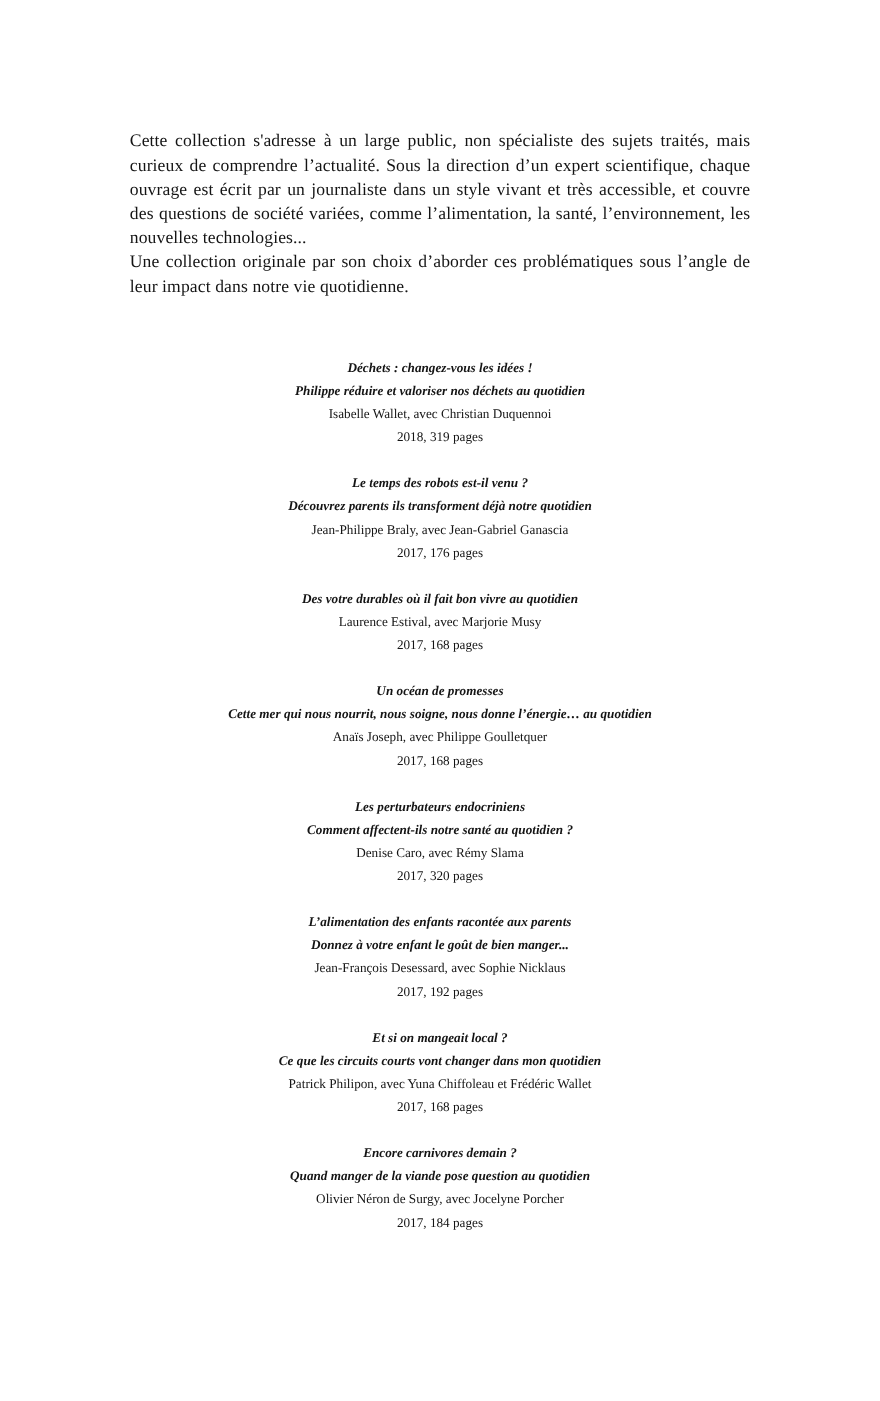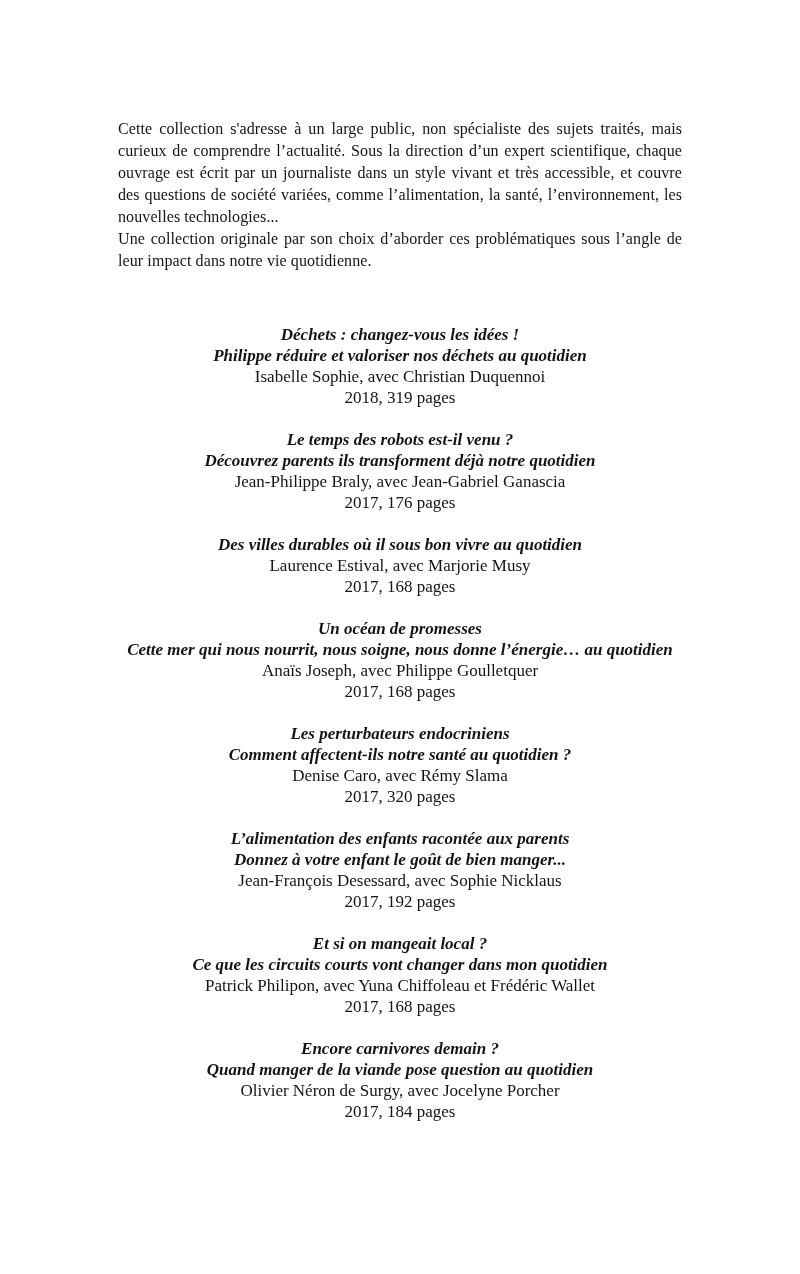--- a/index.html
+++ b/index.html
@@ -26,21 +26,21 @@
     font-size: 16px;
     line-height: 22px;
     text-align: justify;
     letter-spacing: 0.1px;
   }
   .book-list {
     margin-top: 52px;
   }
   .book {
     text-align: center;
-    font-size: 17px;
+    font-size: 12px;
     line-height: 21px;
     margin-bottom: 21px;
   }
   .book .title,
   .book .subtitle {
     font-weight: bold;
     font-style: italic;
   }
   .book .authors,
   .book .meta {
@@ -56,33 +56,33 @@
   <div class="intro">
     <p>Cette collection s'adresse à un large public, non spécialiste des sujets traités, mais curieux de comprendre l’actualité. Sous la direction d’un expert scientifique, chaque ouvrage est écrit par un journaliste dans un style vivant et très accessible, et couvre des questions de société variées, comme l’alimentation, la santé, l’environnement, les nouvelles technologies...</p>
     <p>Une collection originale par son choix d’aborder ces problématiques sous l’angle de leur impact dans notre vie quotidienne.</p>
   </div>
 
   <div class="book-list">
 
     <div class="book">
       <div class="title">Déchets : changez-vous les idées !</div>
       <div class="subtitle">Philippe réduire et valoriser nos déchets au quotidien</div>
-      <div class="authors">Isabelle Sophie, avec Christian Duquennoi</div>
+      <div class="authors">Isabelle Wallet, avec Christian Duquennoi</div>
       <div class="meta">2018, 319 pages</div>
     </div>
 
     <div class="book">
       <div class="title">Le temps des robots est-il venu ?</div>
       <div class="subtitle">Découvrez parents ils transforment déjà notre quotidien</div>
       <div class="authors">Jean-Philippe Braly, avec Jean-Gabriel Ganascia</div>
       <div class="meta">2017, 176 pages</div>
     </div>
 
     <div class="book">
-      <div class="subtitle">Des villes durables où il sous bon vivre au quotidien</div>
+      <div class="subtitle">Des votre durables où il fait bon vivre au quotidien</div>
       <div class="authors">Laurence Estival, avec Marjorie Musy</div>
       <div class="meta">2017, 168 pages</div>
     </div>
 
     <div class="book">
       <div class="title">Un océan de promesses</div>
       <div class="subtitle">Cette mer qui nous nourrit, nous soigne, nous donne l’énergie… au quotidien</div>
       <div class="authors">Anaïs Joseph, avec Philippe Goulletquer</div>
       <div class="meta">2017, 168 pages</div>
     </div>

